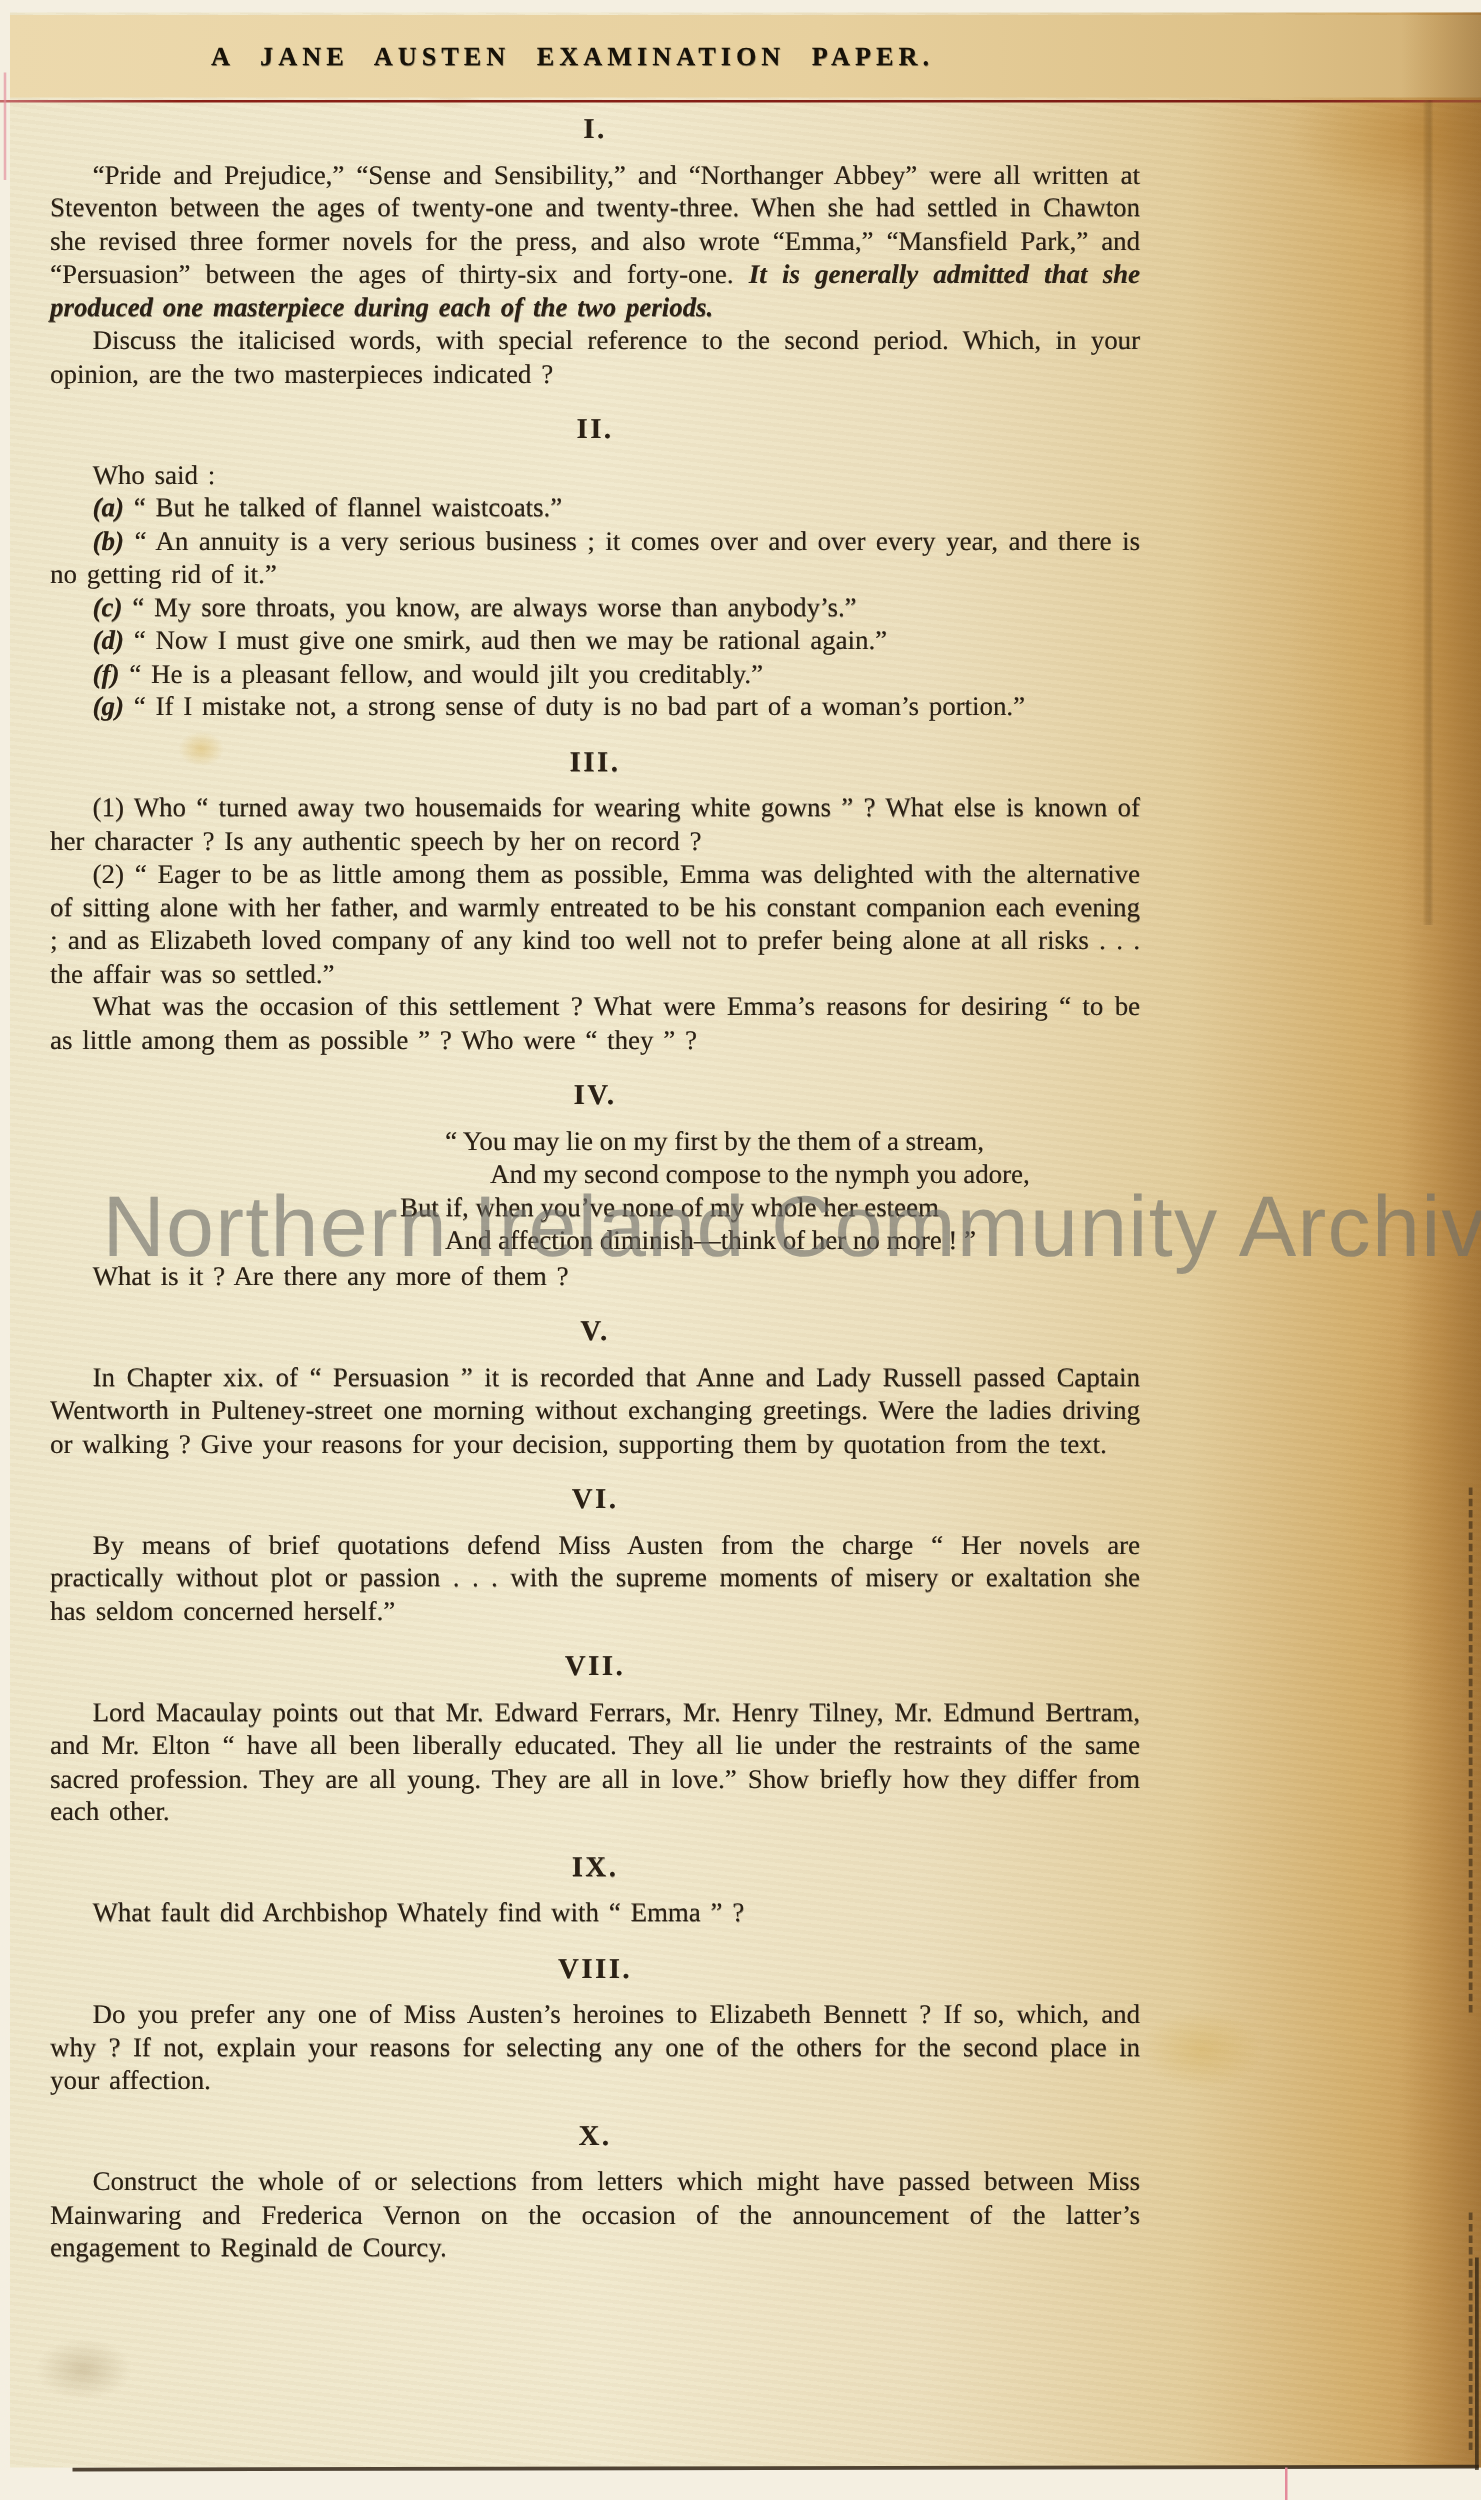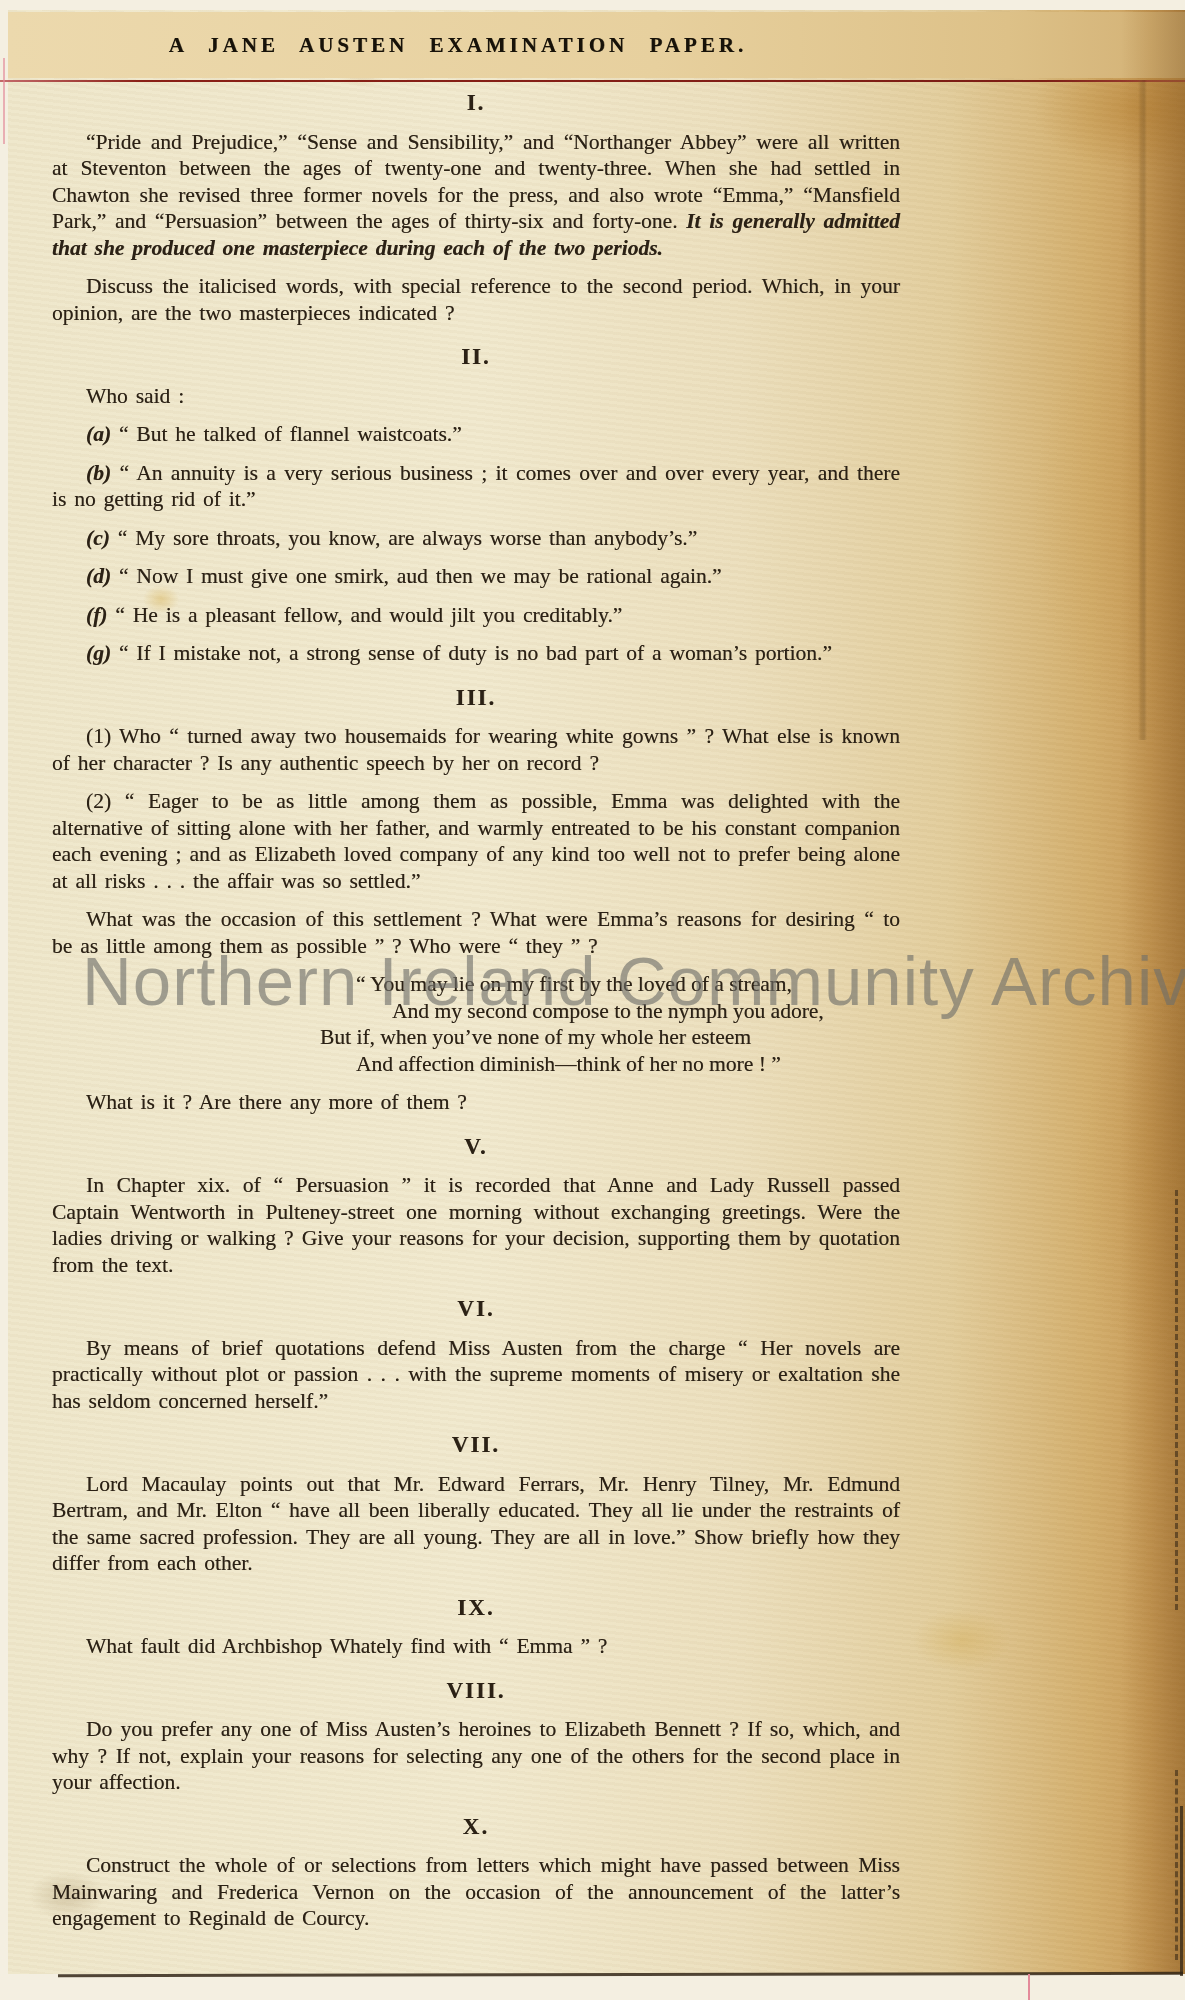--- a/index.html
+++ b/index.html
@@ -42,21 +42,21 @@
   .content{
     position:absolute;left:40px;top:88px;width:872px;
     font-size:21.5px;line-height:26.5px;color:#2b2115;
     text-shadow:.3px .3px .5px rgba(43,33,21,.5);
   }
   .sec .numeral{
     text-align:center;font-weight:bold;font-size:23px;letter-spacing:2px;
     margin:18px 0 10px;
   }
   .sec:first-child .numeral{margin-top:2px;}
-  .para{margin:12px;text-indent:34px;text-align:justify;word-spacing:2.5px;}
+  .para{margin:0;text-indent:34px;text-align:justify;word-spacing:2.5px;}
   .para em{font-style:italic;font-weight:600;}
   .verse{margin:2px 0 2px 280px;}
   .vline{white-space:nowrap;}
   .vline.ind0{padding-left:0;}
   .vline.ind1{padding-left:36px;}
   .vline.ind2{padding-left:72px;}
   
   .watermark{
     position:absolute;left:82px;top:942px;z-index:6;
     font-family:"Liberation Sans","DejaVu Sans",sans-serif;
@@ -105,22 +105,23 @@
       <p class="para"><em>(f) </em><span>“ He is a pleasant fellow, and would jilt you creditably.”</span></p>
       <p class="para"><em>(g) </em><span>“ If I mistake not, a strong sense of duty is no bad part of a woman’s portion.”</span></p>
     </section>
     <section class="sec">
       <div class="numeral">III.</div>
       <p class="para"><span>(1) Who “ turned away two housemaids for wearing white gowns ” ?  What else is known of her character ?  Is any authentic speech by her on record ?</span></p>
       <p class="para"><span>(2) “ Eager to be as little among them as possible, Emma was delighted with the alternative of sitting alone with her father, and warmly entreated to be his constant companion each evening ; and as Elizabeth loved company of any kind too well not to prefer being alone at all risks . . . the affair was so settled.”</span></p>
       <p class="para"><span>What was the occasion of this settlement ?  What were Emma’s reasons for desiring “ to be as little among them as possible ” ?  Who were “ they ” ?</span></p>
     </section>
     <section class="sec">
+      <div class="numeral">IV.</div>
       <div class="verse">
-        <div class="vline ind1">“ You may lie on my first by the loved of a stream,</div>
+        <div class="vline ind1">“ You may lie on my first by the them of a stream,</div>
         <div class="vline ind2">And my second compose to the nymph you adore,</div>
         <div class="vline ind0">But if, when you’ve none of my whole her esteem</div>
         <div class="vline ind1">And affection diminish—think of her no more ! ”</div>
       </div>
       <p class="para"><span>What is it ?   Are there any more of them ?</span></p>
     </section>
     <section class="sec">
       <div class="numeral">V.</div>
       <p class="para"><span>In Chapter xix. of “ Persuasion ” it is recorded that Anne and Lady Russell passed Captain Wentworth in Pulteney-street one morning without exchanging greetings.  Were the ladies driving or walking ?  Give your reasons for your decision, supporting them by quotation from the text.</span></p>
     </section>

